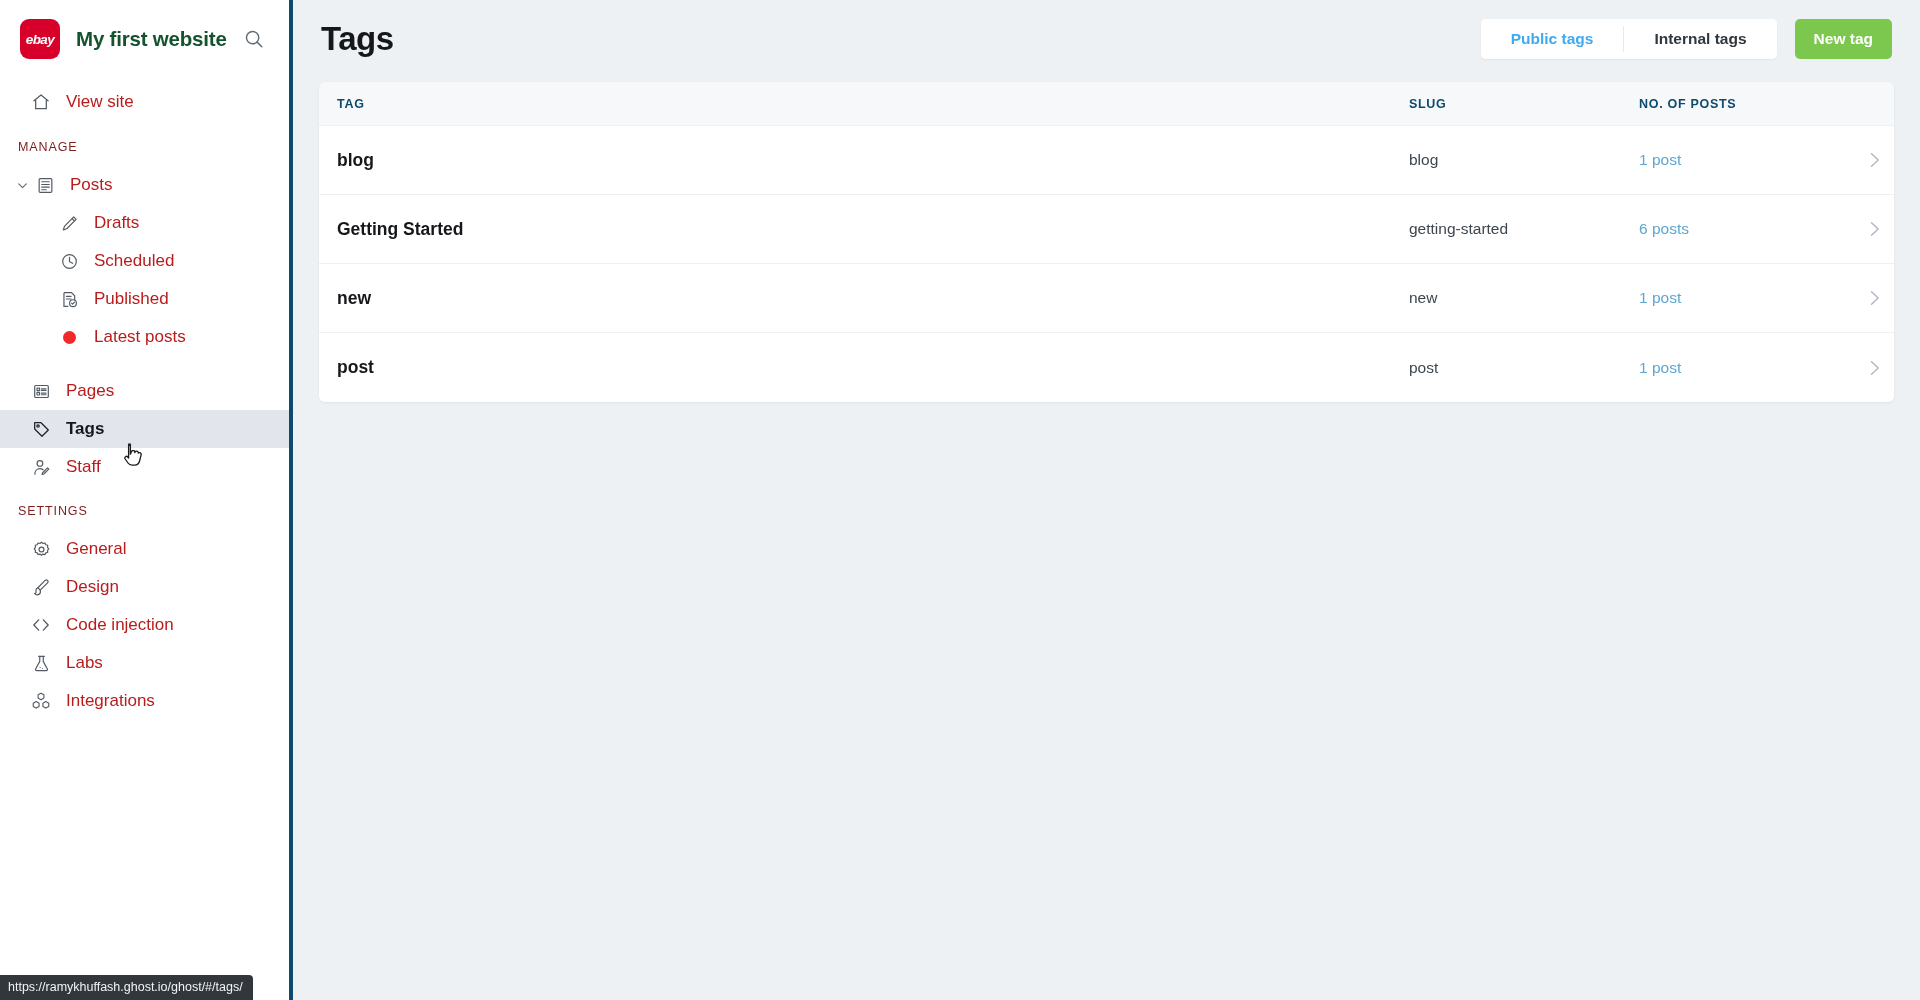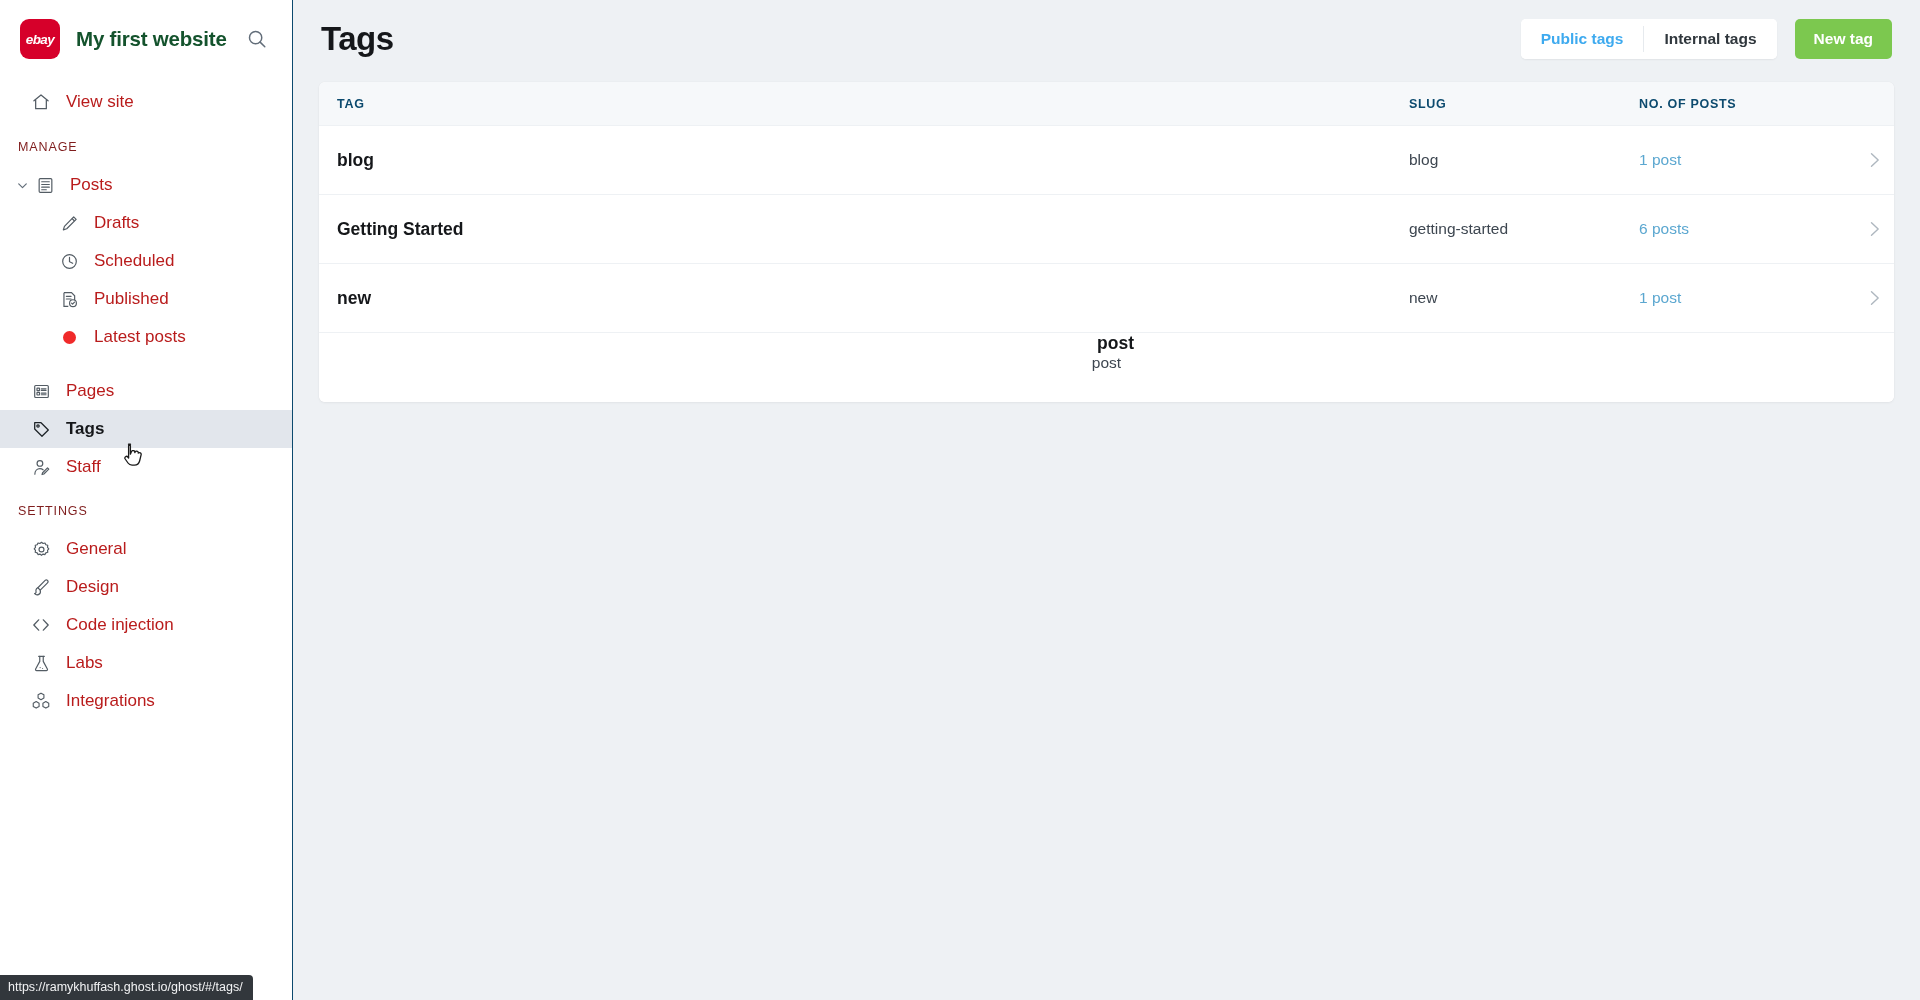--- a/index.html
+++ b/index.html
@@ -10,21 +10,21 @@
     overflow: hidden;
   }
   .app { display: flex; width: 1920px; height: 1000px; position: relative; }
 
   
   .sidebar {
     width: 293px; height: 1000px;
     background: #ffffff;
     flex: 0 0 293px;
     position: relative;
-    border-right: 1px solid #0c4a6e;
+    border-right: 4px solid #0c4a6e;
   }
   .brand-row {
     display: flex; align-items: center;
     padding: 18px 22px 0 20px;
     height: 60px;
   }
   .logo {
     width: 40px; height: 40px; border-radius: 9px;
     background: #d6002a;
     display: flex; align-items: center; justify-content: center;
@@ -113,21 +113,21 @@
   .header-right {
     margin-left: auto; display: flex; align-items: center; gap: 18px;
   }
   .toggle-group {
     display: flex; background: #ffffff;
     border-radius: 5px; overflow: hidden;
     box-shadow: 0 1px 2px rgba(0,0,0,0.06);
     height: 40px;
   }
   .toggle-btn {
-    padding: 0 20px; display: flex; align-items: center;
+    padding: 0 30px; display: flex; align-items: center;
     font-size: 15.5px; font-weight: 600; cursor: pointer;
     color: #30373d; background: #ffffff;
   }
   .toggle-btn.sel { color: #3eaaef; }
   .toggle-sep { width: 1px; background: #e6eaee; margin: 7px 0; }
   .new-btn {
     background: #7cc84f; color: #ffffff;
     font-size: 15.5px; font-weight: 700;
     height: 40px; padding: 16px 19px; border-radius: 5px;
     display: flex; align-items: center; cursor: pointer;
@@ -153,21 +153,21 @@
   .col-slug  { flex: 0 0 230px; }
   .col-posts { flex: 0 0 215px; }
   .col-chev  { flex: 0 0 40px; }
 
   .trow {
     display: flex; align-items: center;
     height: 69px;
     border-bottom: 1px solid #eef1f4;
     cursor: pointer; background: #ffffff;
   }
-  .trow:last-child { border-bottom: none; flex-direction: column; }
+  .trow:last-child { border-bottom: none; }
   .tag-name {
     font-size: 17.5px; font-weight: 700; color: #15171a;
   }
   .slug-val { font-size: 15.5px; color: #3d4650; }
   .posts-val { font-size: 15.5px; color: #5ba7d0; }
   .chev-cell { display: flex; align-items: center; justify-content: center; }
 
   svg { display: block; }
 </style>
 </head>

